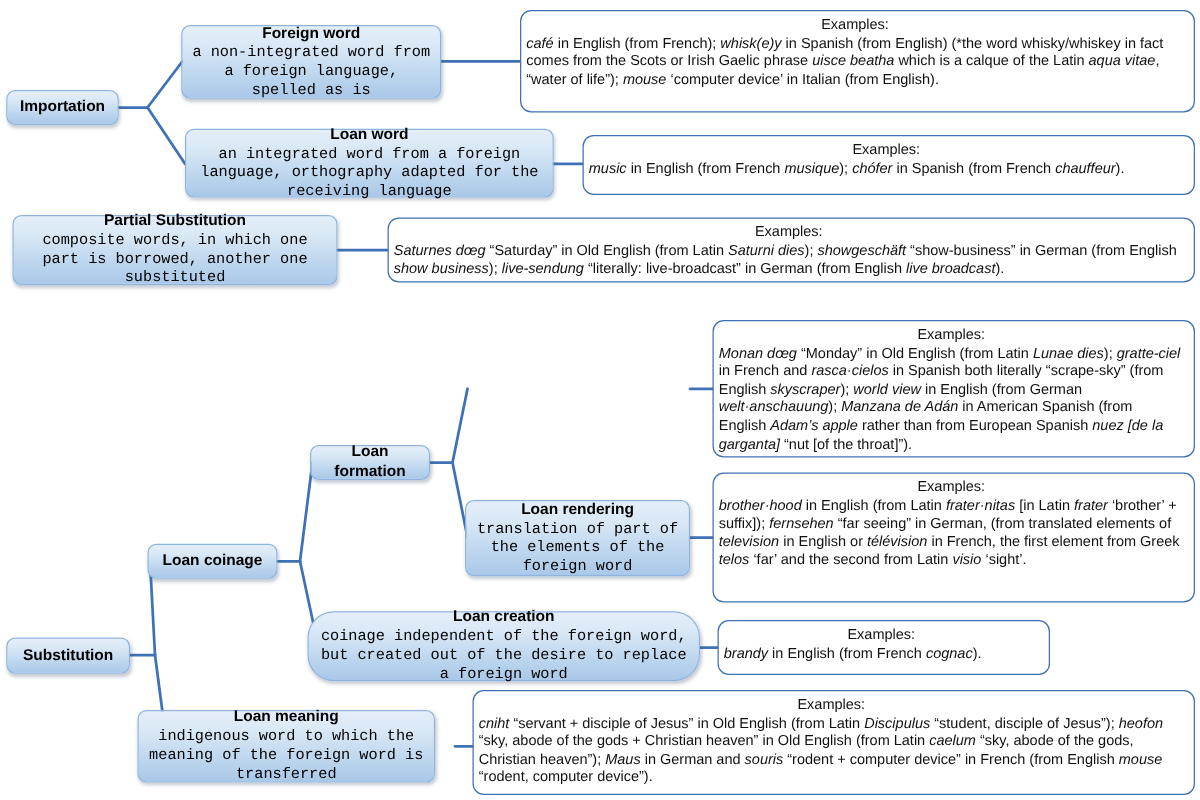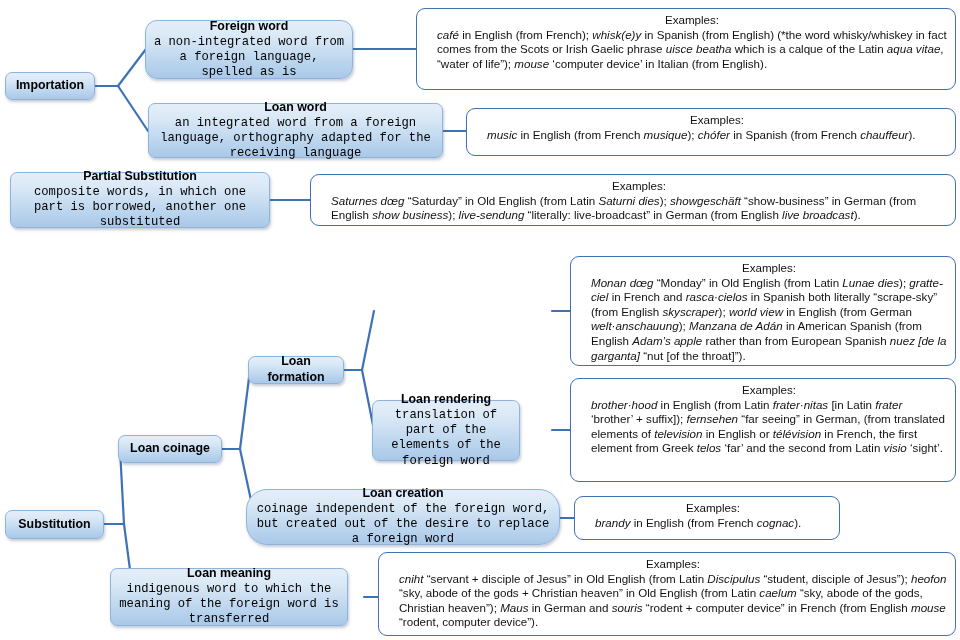--- a/index.html
+++ b/index.html
@@ -44,21 +44,21 @@
   
   .exbox{
     position:absolute;
     box-sizing:border-box;
     border:1.6px solid #3f72b5;
     border-radius:9px;
     background:#ffffff;
     color:#111111;
     font-size:11.6px;
     line-height:14.6px;
-    padding:4px 8px 4px 20px;
+    padding:4px 8px 4px 4px;
     text-align:left;
   }
   .exbox .exlabel{
     display:block;
     text-align:center;
     font-size:11.6px;
     line-height:14.6px;
   }
   .exbox .exbody{display:block;}
   i{font-style:italic;}
@@ -102,21 +102,21 @@
   </svg>
 
   <div class="node small" style="left:5px;top:72px;width:90px;height:28px;">
     <span class="ttl">Importation</span>
   </div>
 
   <div class="node small" style="left:5px;top:510px;width:99px;height:29px;">
     <span class="ttl">Substitution</span>
   </div>
 
-  <div class="node" style="left:145px;top:20px;width:208px;height:59px;border-radius:12px;">
+  <div class="node" style="left:145px;top:20px;width:208px;height:59px;">
     <span class="ttl">Foreign word</span>
     <span class="dsc">a non-integrated word from a foreign language, spelled as is</span>
   </div>
 
   <div class="node" style="left:148px;top:103px;width:295px;height:55px;">
     <span class="ttl">Loan word</span>
     <span class="dsc">an integrated word from a foreign language, orthography adapted for the receiving language</span>
   </div>
 
   <div class="node" style="left:10px;top:172px;width:260px;height:56px;">
@@ -126,21 +126,21 @@
 
   <div class="node small" style="left:118px;top:435px;width:104px;height:28px;">
     <span class="ttl">Loan coinage</span>
   </div>
 
   <div class="node small" style="left:248px;top:356px;width:96px;height:28px;">
     <span class="ttl">Loan formation</span>
   </div>
 
 
-  <div class="node" style="left:372px;top:400px;width:148px;height:61px;">
+  <div class="node" style="left:372px;top:400px;width:180px;height:61px;">
     <span class="ttl">Loan rendering</span>
     <span class="dsc">translation of part of the elements of the foreign word</span>
   </div>
 
   <div class="node" style="left:246px;top:489px;width:314px;height:56px;border-radius:21px;">
     <span class="ttl">Loan creation</span>
     <span class="dsc">coinage independent of the foreign word, but created out of the desire to replace a foreign word</span>
   </div>
 
   <div class="node" style="left:110px;top:568px;width:238px;height:58px;">

